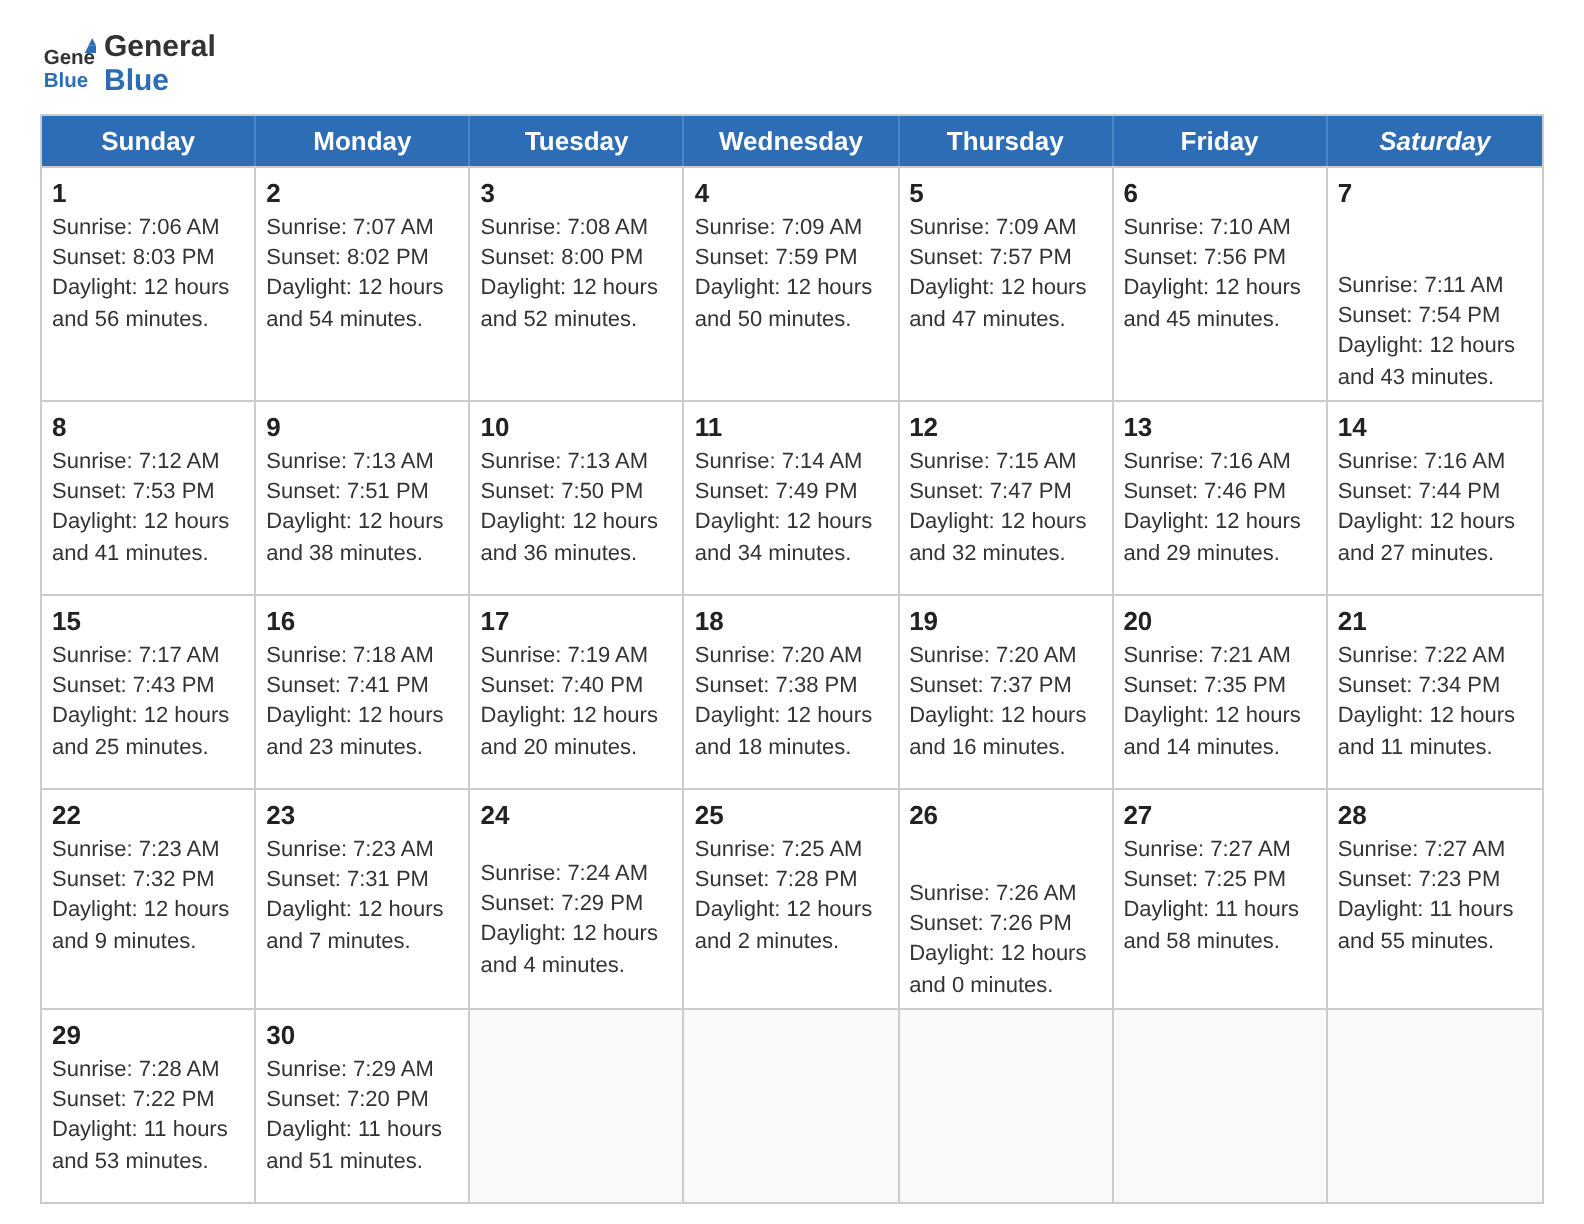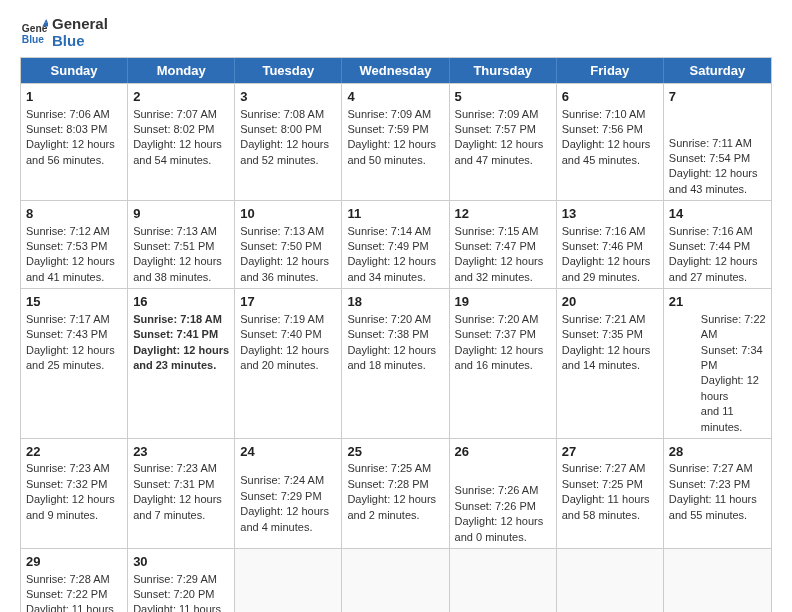--- a/index.html
+++ b/index.html
@@ -64,21 +64,21 @@
       background: #2d6db5;
     }
     .cal-header-cell {
       color: #fff;
       font-size: 13px;
       font-weight: bold;
       text-align: center;
       padding: 5px 2px;
       border-right: 1px solid #4a85c5;
     }
-    .cal-header-cell:last-child { border-right: none; }
+    .cal-header-cell:last-child { border-right: none; font-style: italic; }
     .cal-body {
       flex: 1;
       display: flex;
       flex-direction: column;
     }
     .cal-row {
       display: grid;
       grid-template-columns: repeat(7, 1fr);
       flex: 1;
       border-top: 1px solid #ccc;
@@ -246,21 +246,21 @@
         <div class="cal-row">
           <div class="cal-cell">
             <span class="day-num">15</span>
             <div class="cell-text" style="white-space: pre-line;">Sunrise: 7:17 AM
 Sunset: 7:43 PM
 Daylight: 12 hours
 and 25 minutes.</div>
           </div>
           <div class="cal-cell">
             <span class="day-num">16</span>
-            <div class="cell-text" style="white-space: pre-line; font-weight: bold;">Sunrise: 7:18 AM
+            <div class="cell-text" style="white-space: pre-line;">Sunrise: 7:18 AM
 Sunset: 7:41 PM
 Daylight: 12 hours
 and 23 minutes.</div>
           </div>
           <div class="cal-cell">
             <span class="day-num">17</span>
             <div class="cell-text" style="white-space: pre-line;">Sunrise: 7:19 AM
 Sunset: 7:40 PM
 Daylight: 12 hours
 and 20 minutes.</div>
@@ -281,21 +281,21 @@
           </div>
           <div class="cal-cell">
             <span class="day-num">20</span>
             <div class="cell-text" style="white-space: pre-line;">Sunrise: 7:21 AM
 Sunset: 7:35 PM
 Daylight: 12 hours
 and 14 minutes.</div>
           </div>
           <div class="cal-cell">
             <span class="day-num">21</span>
-            <div class="cell-text" style="white-space: pre-line; margin-left: 32px;">Sunrise: 7:22 AM
+            <div class="cell-text" style="white-space: pre-line;">Sunrise: 7:22 AM
 Sunset: 7:34 PM
 Daylight: 12 hours
 and 11 minutes.</div>
           </div>
         </div>
         <div class="cal-row">
           <div class="cal-cell">
             <span class="day-num">22</span>
             <div class="cell-text" style="white-space: pre-line;">Sunrise: 7:23 AM
 Sunset: 7:32 PM

